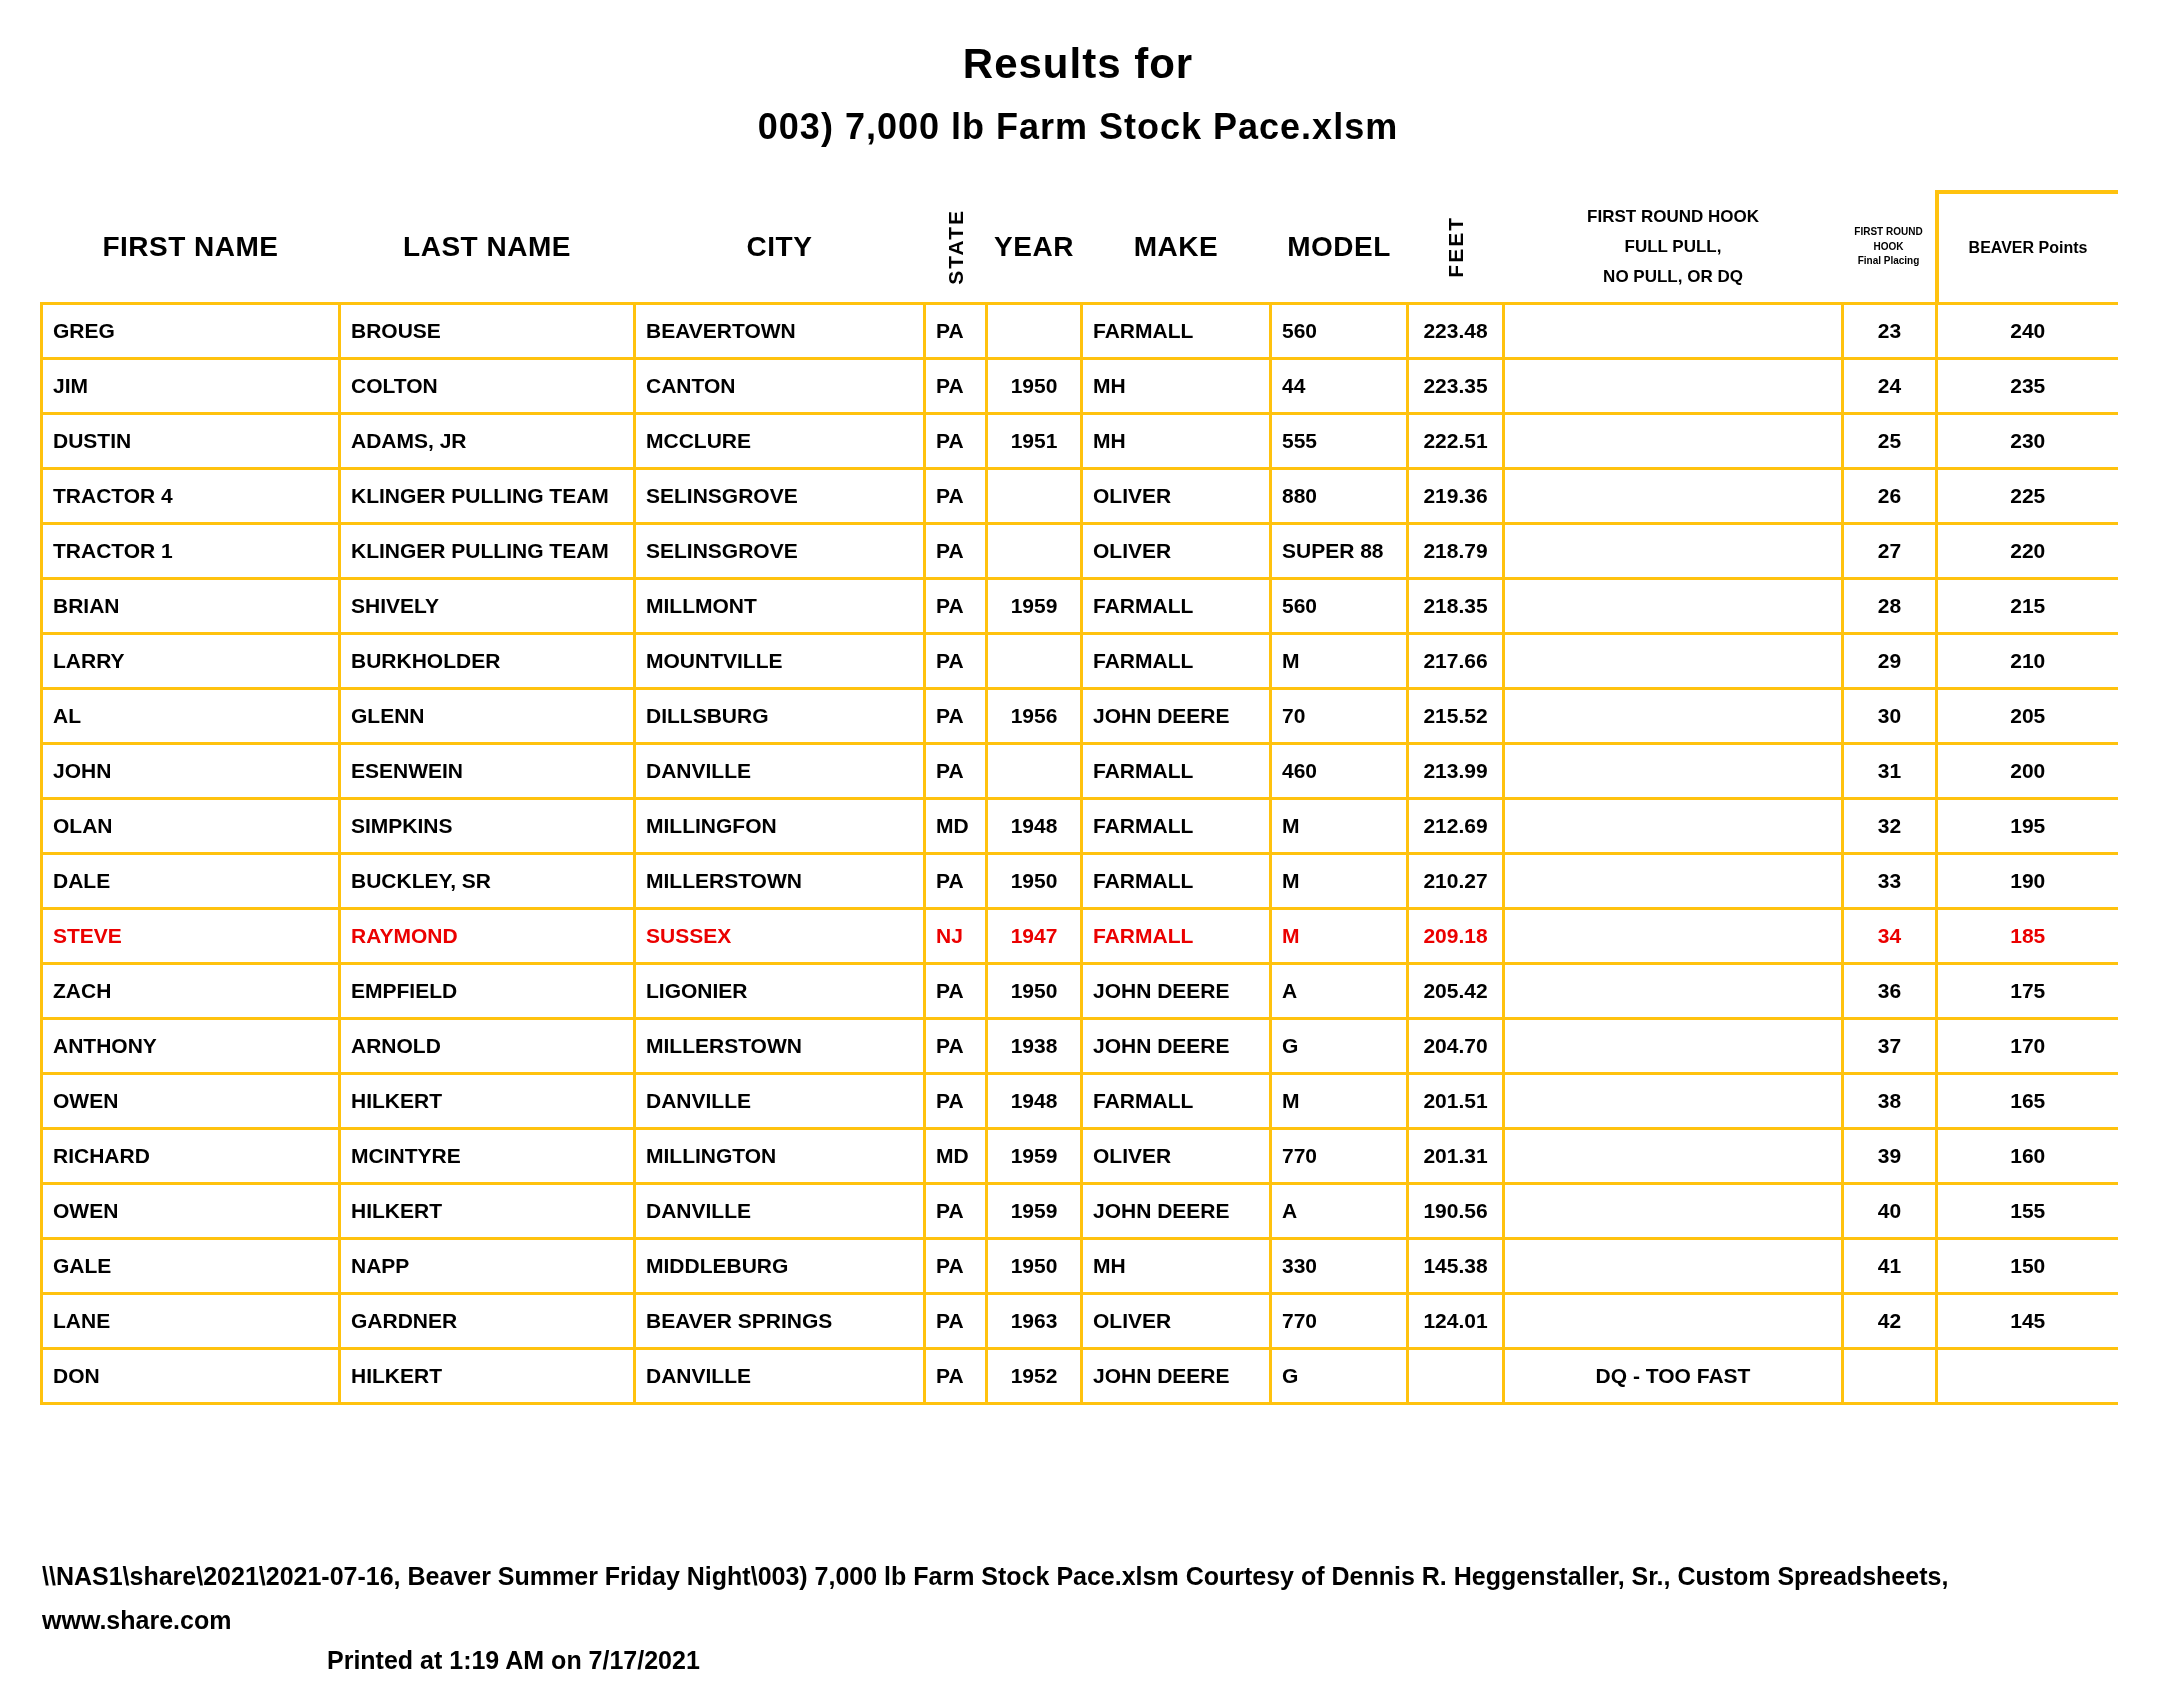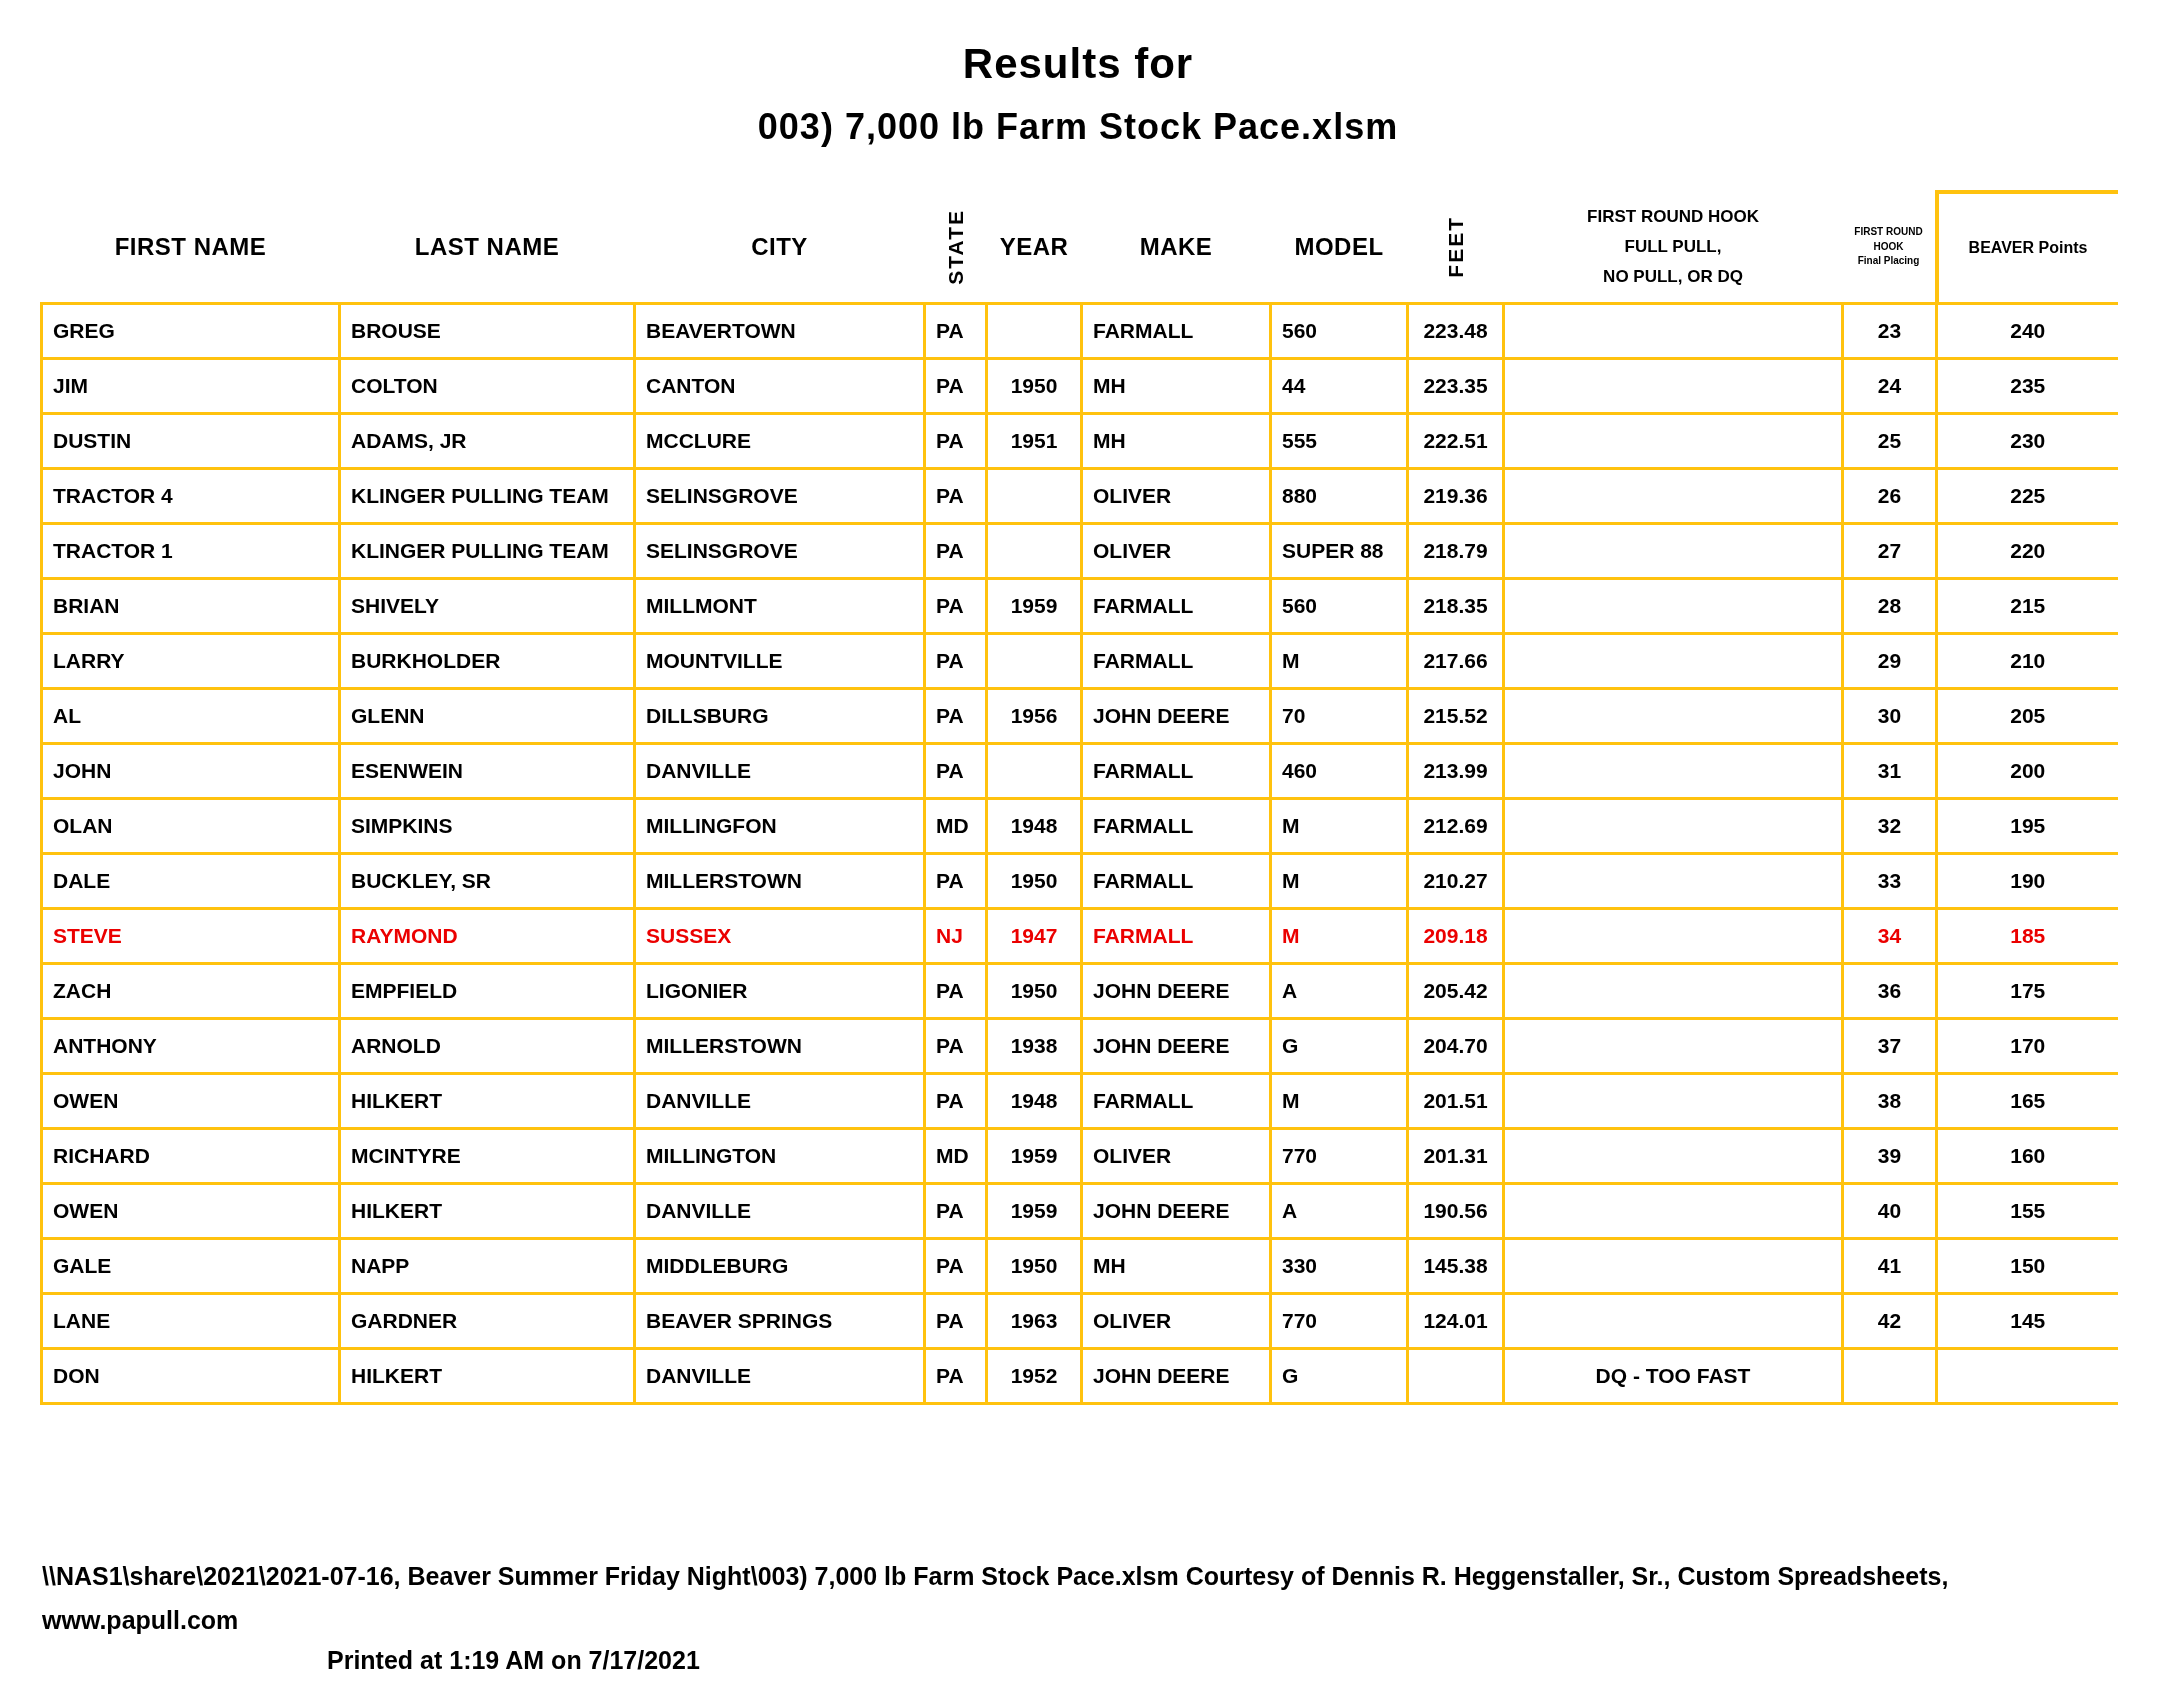--- a/index.html
+++ b/index.html
@@ -21,21 +21,21 @@
   .title-line1{font-size:42px;letter-spacing:1px;}
   .title-line2{font-size:36px;margin-top:18px;letter-spacing:1px;}
 
   .results-table{
     position:absolute;left:40px;top:190px;
     border-collapse:collapse;table-layout:fixed;
     width:2076px;
   }
   .results-table th{border:none;vertical-align:middle;font-weight:bold;}
   .results-table thead tr{height:111px;}
-  th.h-main{font-size:24px;letter-spacing:0.5px;}
+  th.h-main{font-size:28px;letter-spacing:0.5px;}
   th.h-hook{font-size:17px;line-height:1.75;text-align:center;}
   th.h-placing{font-size:10px;line-height:1.45;text-align:center;}
   th.h-points{
     font-size:16px;
     border-top:4px solid var(--border);
     border-left:4px solid var(--border);
   }
   .vert{
     writing-mode:vertical-rl;
     transform:rotate(180deg);
@@ -376,17 +376,17 @@
         <td class="col-hook">DQ - TOO FAST</td>
         <td class="col-placing"></td>
         <td class="col-points"></td>
       </tr>
     </tbody>
 </table>
 
 <div class="footer">
   <div class="footer-line1">\\NAS1\share\2021\2021-07-16, Beaver Summer Friday Night\003) 7,000 lb Farm Stock Pace.xlsm  Courtesy of Dennis R. Heggenstaller, Sr., Custom Spreadsheets,</div>
   <div class="footer-line2">
-    <span class="footer-url">www.papull.com</span>
+    <span class="footer-url">www.share.com</span>
     <span class="footer-printed">Printed at 1:19 AM on 7/17/2021</span>
   </div>
 </div>
 
 
 </body></html>

